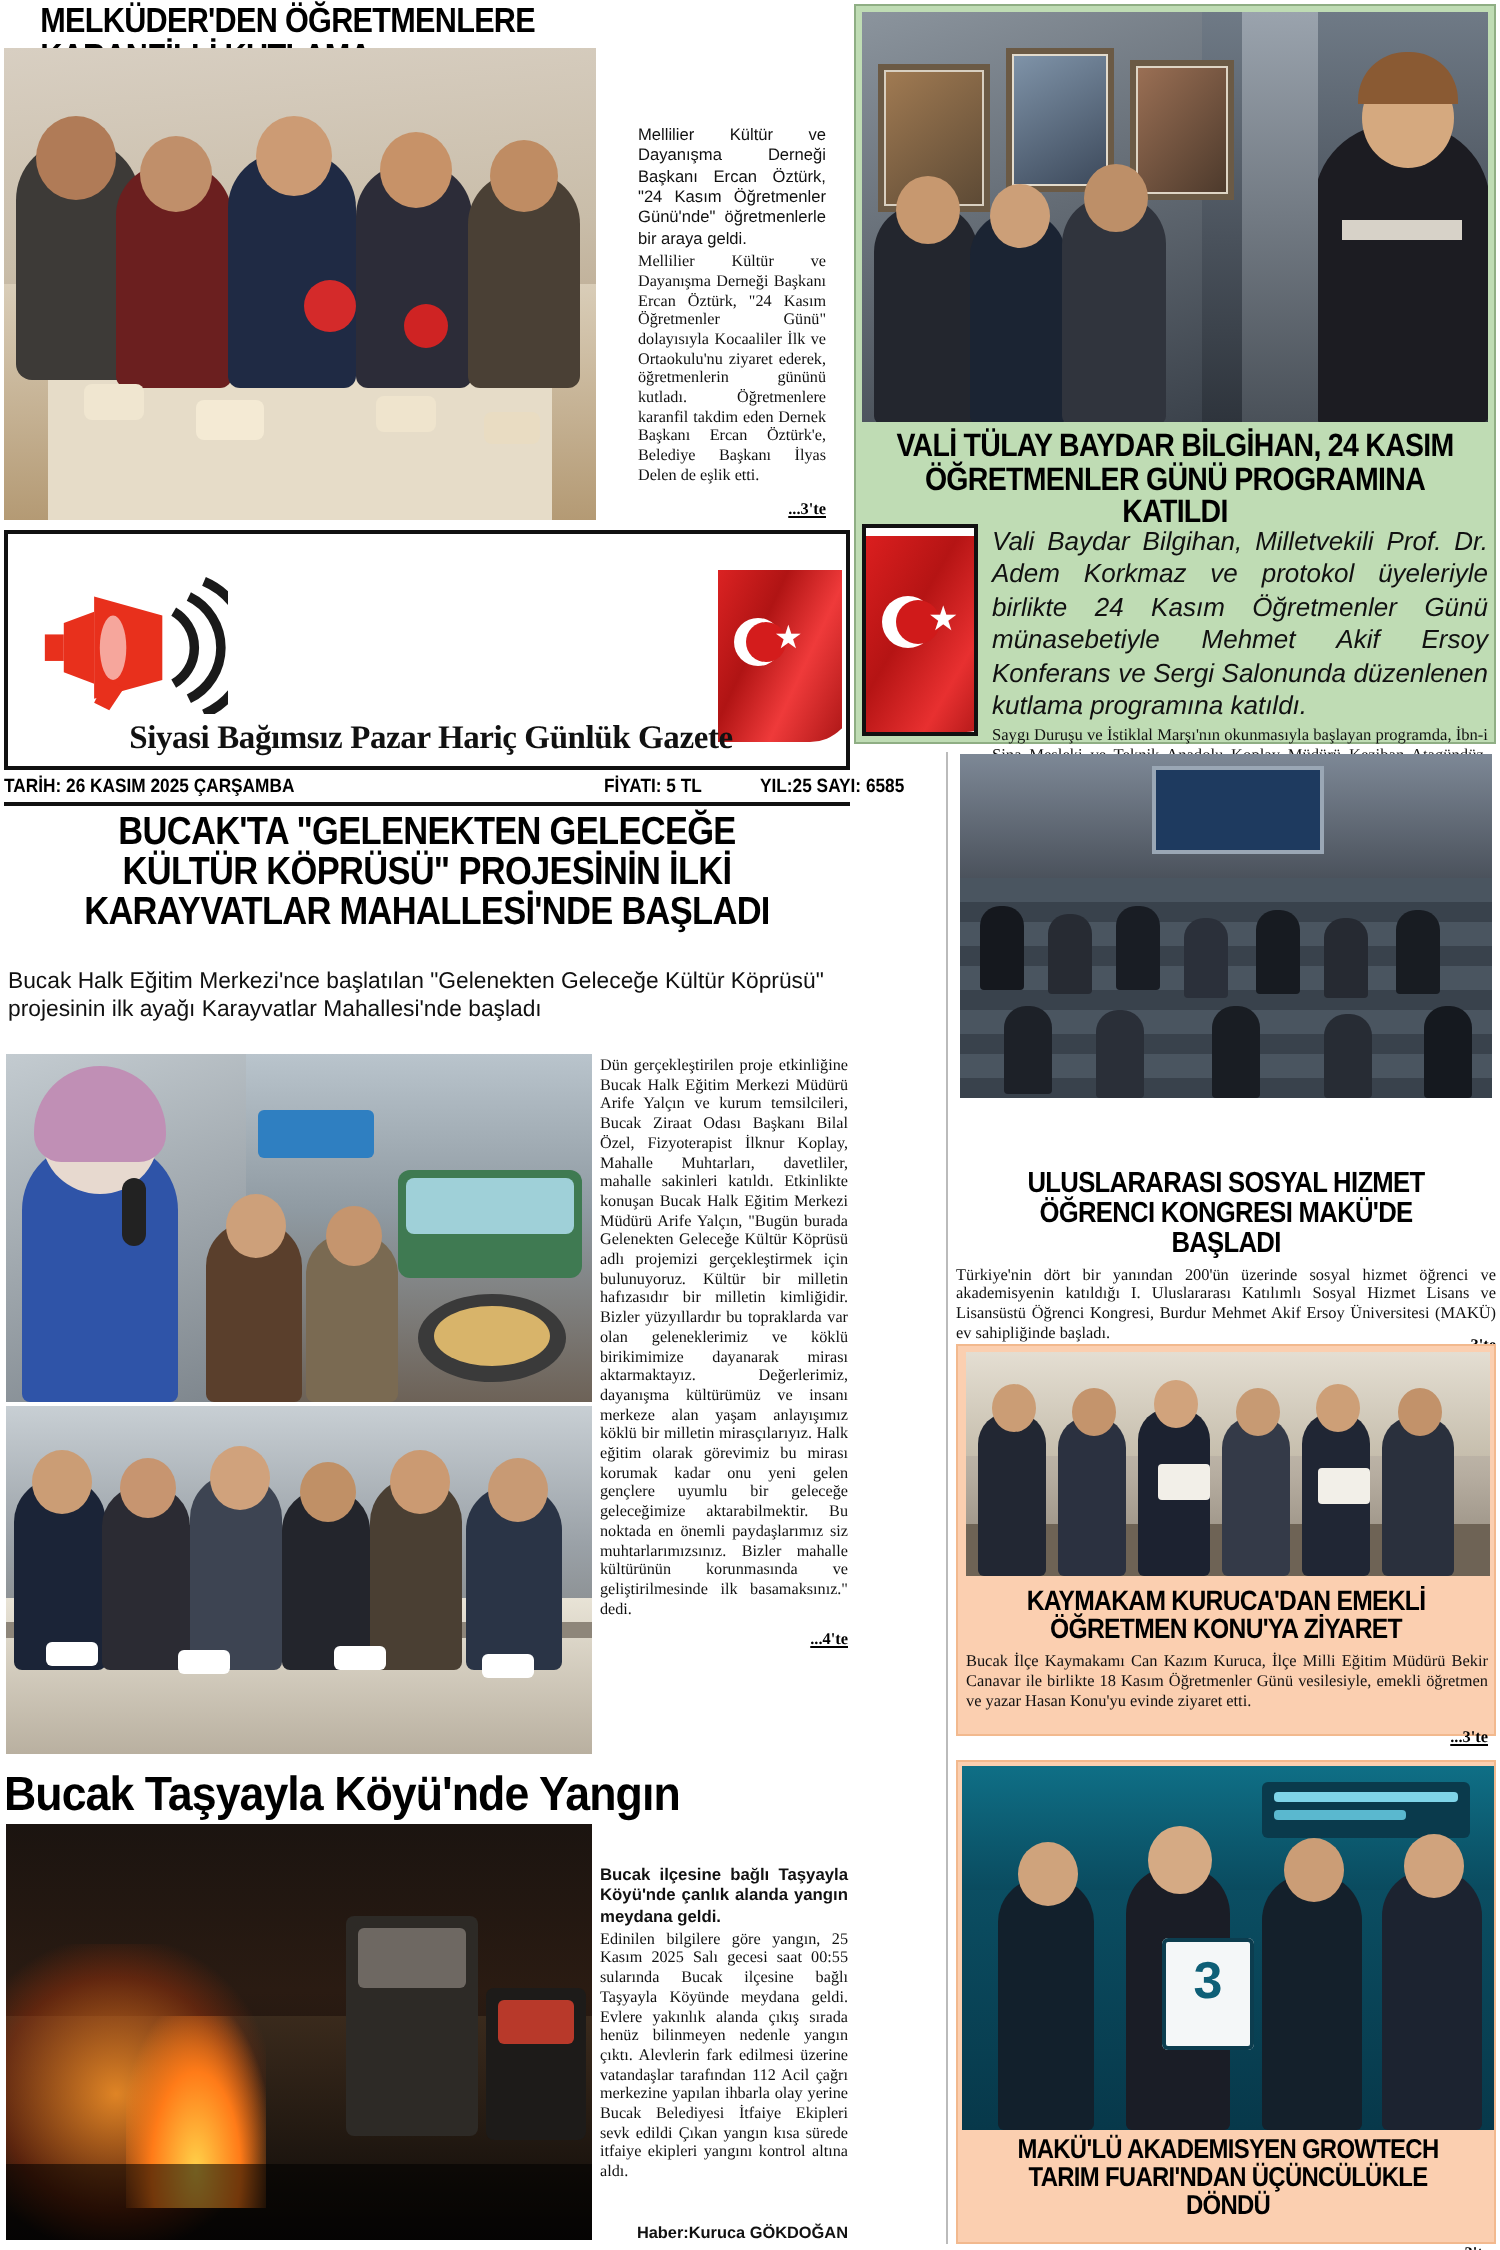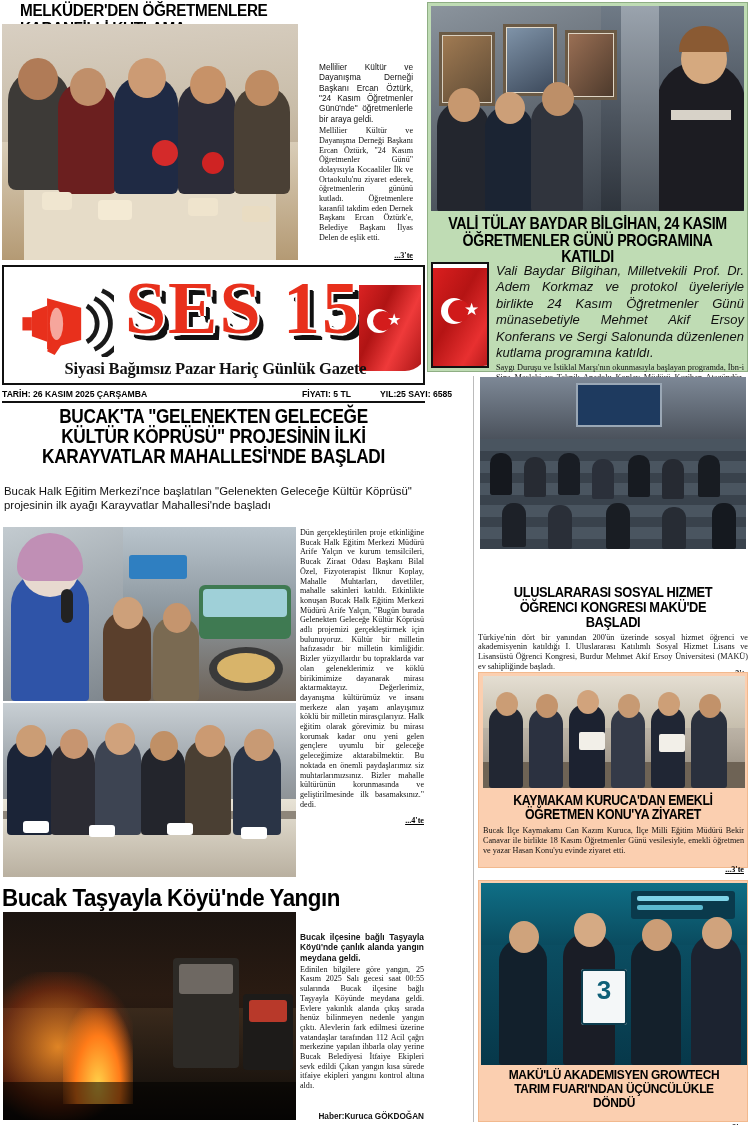--- a/index.html
+++ b/index.html
@@ -205,21 +205,20 @@
       <path d="M4 34 L4 48 L14 48 L14 34 Z" fill="#e8301c"></path>
       <path d="M14 28 L14 54 L30 60 L30 22 Z" fill="#e8301c"></path>
       <path d="M30 14 L30 68 L66 58 L66 24 Z" fill="#e8301c"></path>
       <path d="M36 58 L30 70 L38 74 L46 62 Z" fill="#e8301c"></path>
       <ellipse cx="40" cy="41" rx="7" ry="17" fill="#f6a69c"></ellipse>
       <path d="M72 22 A22 22 0 0 1 72 60" stroke="#1a1a1a" stroke-width="5" fill="none"></path>
       <path d="M80 14 A30 30 0 0 1 80 68" stroke="#1a1a1a" stroke-width="5" fill="none"></path>
       <path d="M88 6 A38 38 0 0 1 88 76" stroke="#1a1a1a" stroke-width="5" fill="none"></path>
     </svg>
 
-    <div id="mast-ses"><span>SES</span>&nbsp;<span>15</span></div>
 
     <div id="mast-flag">
       <div style="position:absolute;left:-4px;top:0;width:72px;height:86px;
                   background:linear-gradient(115deg,#e02424 0%,#b01414 35%,#ef3a3a 62%,#a21111 100%);
                   border-radius:0 0 22px 4px;"></div>
       <div style="position:absolute;left:8px;top:24px;width:24px;height:24px;border-radius:50%;background:#fff;"></div>
       <div style="position:absolute;left:14px;top:26px;width:20px;height:20px;border-radius:50%;background:#d41c1c;"></div>
       <div style="position:absolute;left:28px;top:27px;color:#fff;font-size:16px;line-height:16px;">★</div>
     </div>
 

